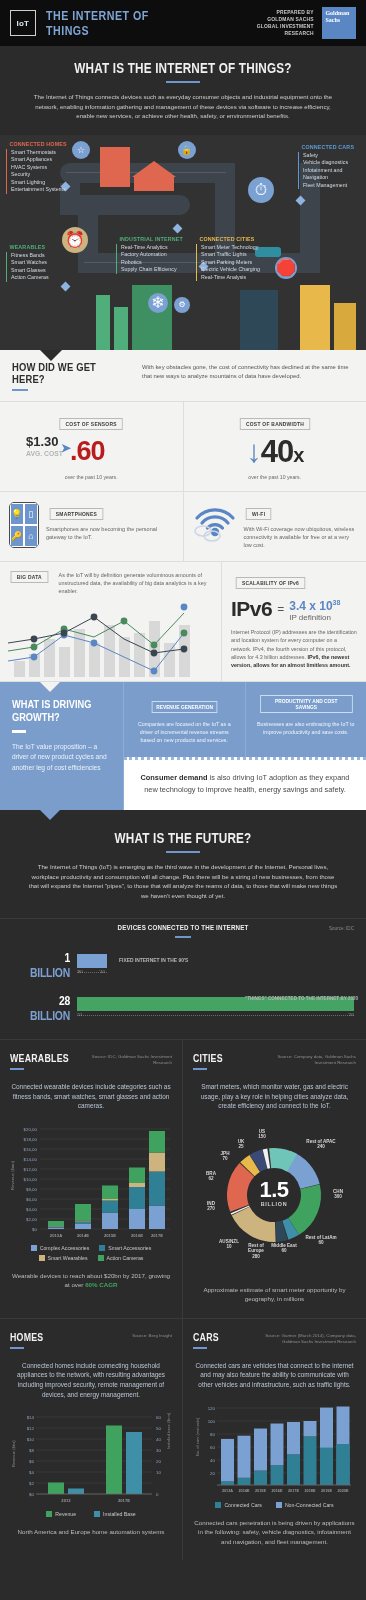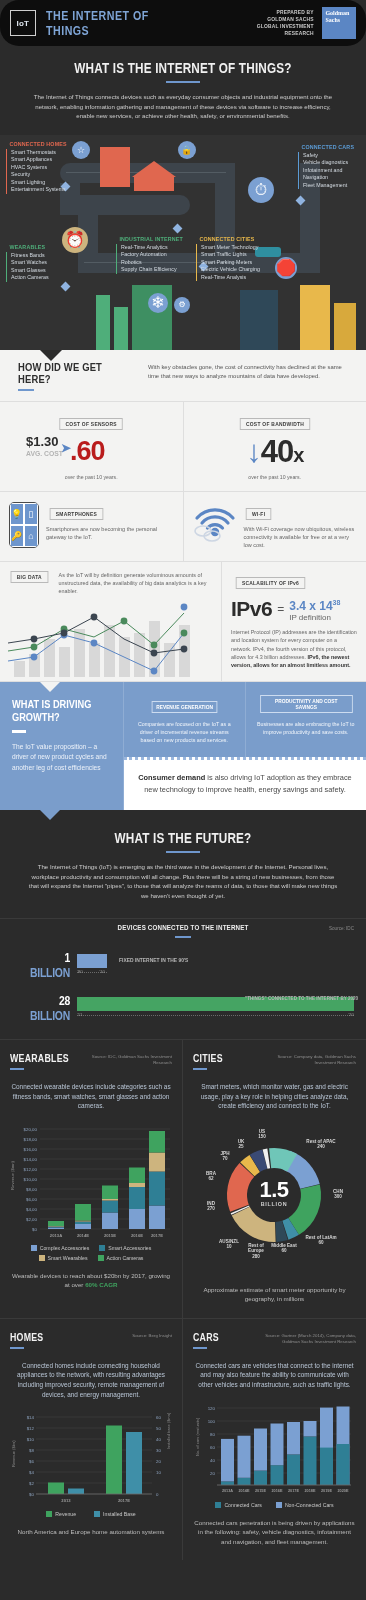--- a/index.html
+++ b/index.html
@@ -12,21 +12,20 @@
   .page { width: 366px; position: relative; overflow: hidden; }
 
   
   .header {
     background: #0d0d0d;
     height: 46px;
     display: flex;
     align-items: center;
     padding: 0 10px;
     position: relative;
-    border-radius: 19px;
   }
   .logo-box {
     width: 26px; height: 26px;
     border: 1.5px solid #cfcfcf;
     display: flex; align-items: center; justify-content: center;
     color: #dfe6ef; font-size: 8px; font-weight: bold;
     letter-spacing: .3px;
     font-family: "Liberation Sans Narrow","Liberation Sans",sans-serif;
   }
   .header-title {
@@ -117,21 +116,21 @@
     position: absolute; width: 7px; height: 7px;
     background: #8fb3e0; transform: rotate(45deg);
   }
 
   
   .sec-light { background: #f3f3f2; }
   .hdwgh {
     display: flex; padding: 11px 12px 10px; align-items: flex-start;
     border-bottom: 1px solid #dedede;
   }
-  .hdwgh-l { width: 118px; flex: none; margin-left: 6px; }
+  .hdwgh-l { width: 118px; flex: none; }
   .sec-h2 {
     color: #2e2e2e; font-size: 11.5px; font-weight: bold;
     transform: scaleX(.82); transform-origin: left center;
     letter-spacing: .2px;
   }
   .sec-h2-rule { width: 16px; height: 2px; background: #6f97cd; margin-top: 4px; }
   .hdwgh-r {
     color: #555; font-size: 5.9px; line-height: 9px;
     padding-left: 12px; padding-top: 2px;
   }
@@ -529,21 +528,21 @@
               </g>
           </svg>
         </div>
       </div>
       <div class="bd-right">
         <div class="pill">SCALABILITY OF IPv6</div>
         <div class="ipv6-row">
           <div class="ipv6-word">IPv6</div>
           <div class="ipv6-eq">=</div>
           <div>
-            <div class="ipv6-val"><span>3.4 x 14</span><sup>38</sup></div>
+            <div class="ipv6-val"><span>3.4 x 10</span><sup>38</sup></div>
             <div class="ipv6-sub">IP definition</div>
           </div>
         </div>
         <div class="ipv6-body"><span>Internet Protocol (IP) addresses are the identification and location system for every computer on a network. IPv4, the fourth version of this protocol, allows for 4.3 billion addresses. </span><b>IPv6, the newest version, allows for an almost limitless amount.</b></div>
       </div>
     </div>
   </div>
 
   <div class="dg">
     <div class="dg-notch"></div>
@@ -556,21 +555,21 @@
       <div class="dg-r">
         <div class="dg-c">
           <div class="dg-pill">REVENUE GENERATION</div>
           <div class="dg-t">Companies are focused on the IoT as a driver of incremental revenue streams based on new products and services.</div>
         </div>
         <div class="dg-c">
           <div class="dg-pill">PRODUCTIVITY AND COST SAVINGS</div>
           <div class="dg-t">Businesses are also embracing the IoT to improve productivity and save costs.</div>
         </div>
       </div>
-      <div class="consumer" style="margin-left:0;flex:1;"><b>Consumer demand</b><span> is also driving IoT adoption as they embrace new technology to improve health, energy savings and safety.</span></div>
+      <div class="consumer" style="margin-left:0;flex:1;"><b>Consumer demand</b><span> is also driving IoT adoption as they expand new technology to improve health, energy savings and safety.</span></div>
     </div>
     <div class="dg-bottom-notch"></div>
   </div>
 
   <div class="future">
     <div class="big-title" style="padding-top:4px;">WHAT IS THE FUTURE?</div>
     <div class="title-rule"></div>
     <div class="lede" style="padding-bottom:4px;">The Internet of Things (IoT) is emerging as the third wave in the development of the Internet. Personal lives, workplace productivity and consumption will all change. Plus there will be a string of new businesses, from those that will expand the Internet "pipes", to those that will analyze the reams of data, to those that will make new things we haven't even thought of yet.</div>
   </div>
 

